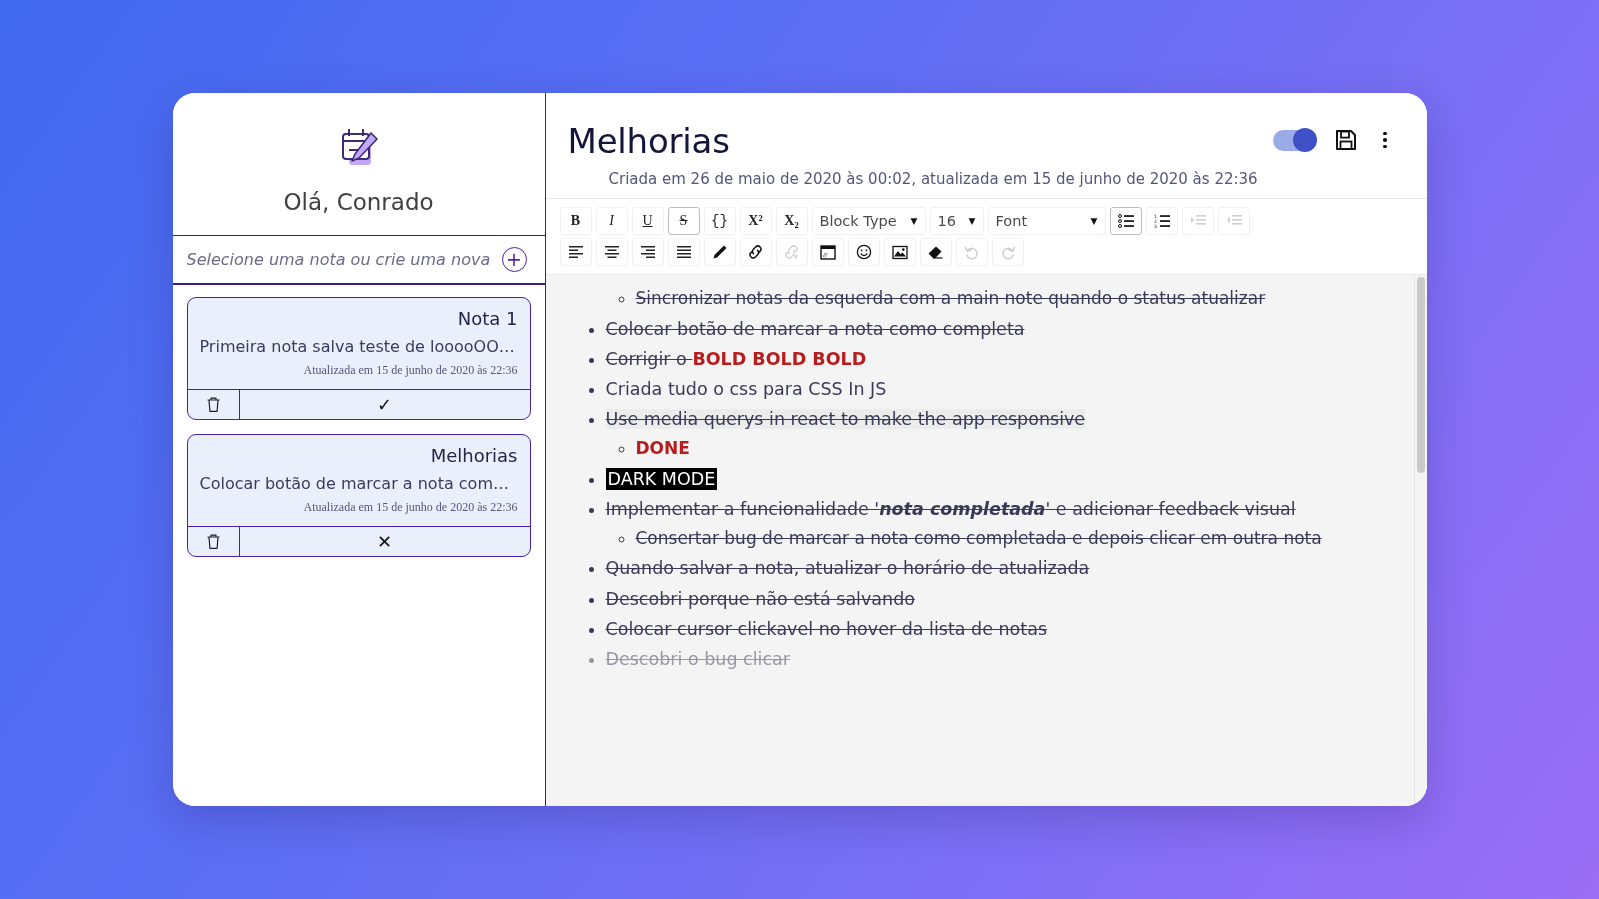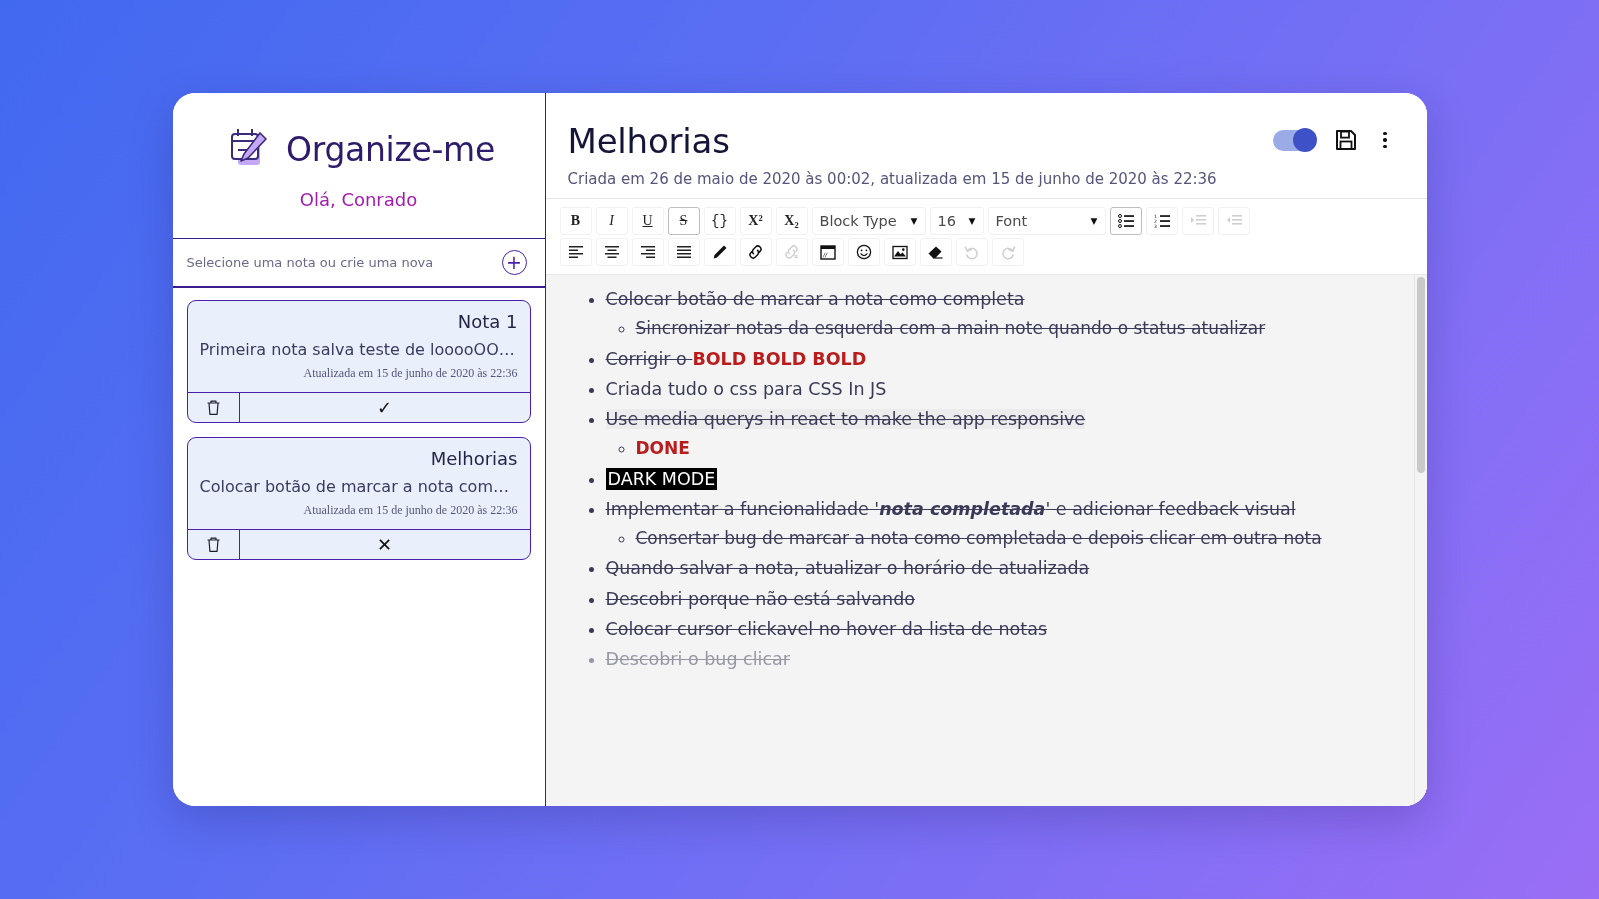--- a/index.html
+++ b/index.html
@@ -37,35 +37,36 @@
     text-align: center;
     border-bottom: 1px solid #3b1d8f;
   }
   .brand-row { display: flex; align-items: center; justify-content: center; gap: 12px; }
   .brand-icon { width: 52px; height: 52px; position: relative; flex: 0 0 52px; }
   .brand-title {
     font-size: 33px; color: #2f1b6b; letter-spacing: -.3px;
     font-family: "DejaVu Sans", sans-serif; font-weight: 400;
   }
   .greeting {
-    margin-top: 14px; margin-bottom: 20px;
-    font-size: 18px; color: #a21caf;
+    margin-top: 14px; margin-bottom: 12px;
+    font-size: 23px; color: #404040;
     font-family: "DejaVu Sans", sans-serif;
   }
   .search-row {
     display: flex; align-items: center;
     padding: 11px 18px 11px 14px;
     border-bottom: 2px solid #3b1d8f;
     background: #fff;
   }
   .search-input {
     flex: 1 1 auto; border: none; outline: none;
-    font-size: 13px; color: #701a75;
+    font-size: 16px; color: #701a75;
     font-family: "DejaVu Sans", sans-serif;
     background: transparent;
+    font-style: italic;
   }
   .search-input::placeholder { color: #6a6a88; }
   .plus-btn {
     width: 25px; height: 25px; flex: 0 0 25px;
     border-radius: 50%; border: 1.8px solid #4a1fae;
     color: #4a1fae; display: flex; align-items: center; justify-content: center;
     font-size: 19px; line-height: 1; cursor: pointer; background: #fff;
     font-family: "DejaVu Sans", sans-serif;
   }
   .notes-list { flex: 1 1 auto; padding: 12px 14px; overflow: hidden; }
@@ -108,20 +109,21 @@
   #main { flex: 1 1 auto; display: flex; flex-direction: column; overflow: hidden; background:#fff; position: relative; }
   .main-header { padding: 28px 34px 10px 22px; display: flex; align-items: flex-start; }
   .mh-left { flex: 1 1 auto; }
   .note-heading {
     font-size: 34px; color: #15153a; font-weight: 400; letter-spacing: -.2px;
     font-family: "DejaVu Sans", sans-serif;
   }
   .note-subheading {
     margin-top: 9px; font-size: 15px; color: #55557a;
     font-family: "DejaVu Sans", sans-serif;
+    margin-left: 41px;
   }
   .mh-right { display: flex; align-items: center; gap: 20px; padding-top: 8px; }
   .toggle {
     width: 42px; height: 21px; border-radius: 11px;
     background: #9aabe8; position: relative; cursor: pointer;
   }
   .toggle .knob {
     position: absolute; top: -1.5px; right: -2px;
     width: 24px; height: 24px; border-radius: 50%; background: #3f51c7;
   }
@@ -203,21 +205,20 @@
           <svg width="52" height="52" viewBox="0 0 52 52">
             <rect x="16" y="20" width="22" height="22" rx="3" fill="#c4a8f5"></rect>
             <rect x="10" y="11" width="26" height="25" rx="3" fill="#fff" stroke="#3b2b7a" stroke-width="2"></rect>
             <line x1="10" y1="18" x2="36" y2="18" stroke="#3b2b7a" stroke-width="2"></line>
             <line x1="16" y1="6" x2="16" y2="13" stroke="#3b2b7a" stroke-width="2"></line>
             <line x1="30" y1="6" x2="30" y2="13" stroke="#3b2b7a" stroke-width="2"></line>
             <line x1="16" y1="27" x2="27" y2="27" stroke="#3b2b7a" stroke-width="2.2"></line>
             <path d="M38 10 L44 16 L26 35 L19 38 L22 31 Z" fill="#c4a8f5" stroke="#3b2b7a" stroke-width="1.6" stroke-linejoin="round"></path>
           </svg>
         </span>
-        <span class="brand-title">Organize-me</span>
       </div>
       <div class="greeting">Olá, Conrado</div>
     </div>
 
     <div class="search-row">
       <input class="search-input" type="text" placeholder="Selecione uma nota ou crie uma nova" style="">
       <span class="plus-btn">+</span>
     </div>
 
     <div class="notes-list">
@@ -437,35 +438,35 @@
             <path d="M14.6 3.2 L12.6 7.3 L8.7 5.6" fill="none" stroke="#cfcfcf" stroke-width="1.5" stroke-linecap="round" stroke-linejoin="round"></path>
           </svg>
         </div>
       </div>
     </div>
 
     <div class="editor-wrap">
       <div class="editor">
 
         <ul class="lvl1">
-          <li>
-            <span class="strike">Colocar botão de marcar a nota como completa</span>
-          </li>
-        </ul>
-        <ul class="lvl1">
             <li style="list-style:none">
               <ul class="lvl2">
           <li class="sub">
             <span class="strike">Sincronizar notas da esquerda com a main note quando o status atualizar</span>
           </li>
         </ul>
             </li>
           </ul>
         <ul class="lvl1">
           <li>
+            <span class="strike">Colocar botão de marcar a nota como completa</span>
+          </li>
+        </ul>
+        <ul class="lvl1">
+          <li>
             <span class="strike">Corrigir o </span><span class="b">BOLD BOLD BOLD</span>
           </li>
           <li>
             <span>Criada tudo o css para CSS In JS</span>
           </li>
           <li>
             <span class="strike hl-grey">Use media querys in react to make the app responsive</span>
           </li>
         </ul>
         <ul class="lvl1">

